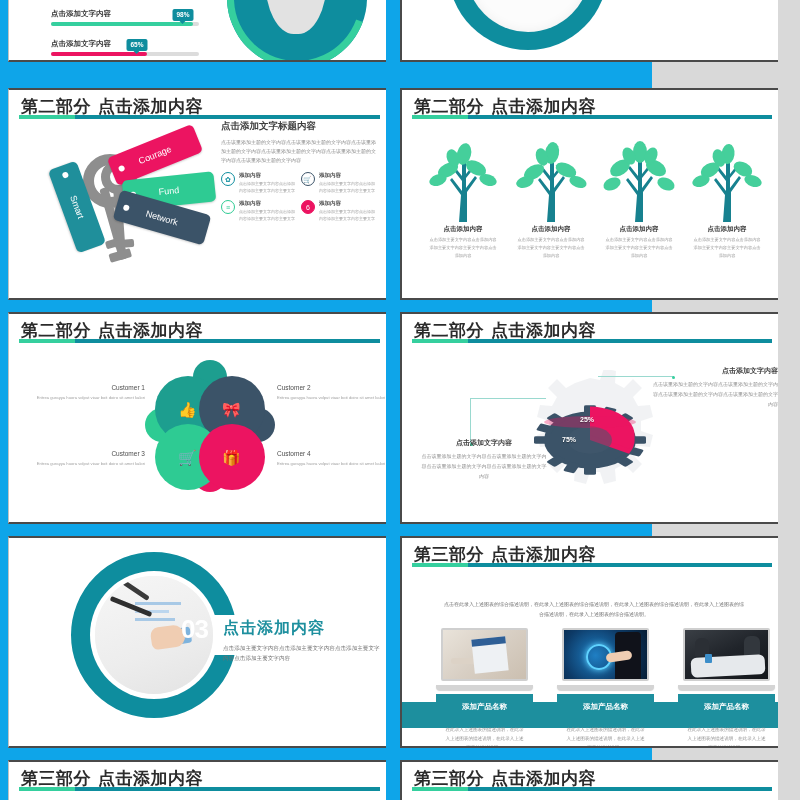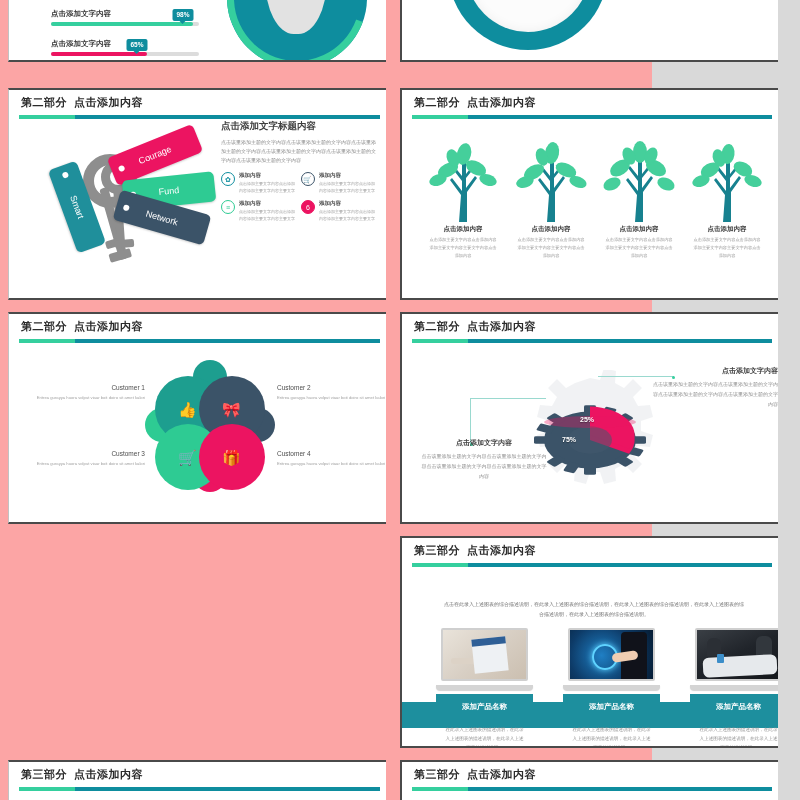--- a/index.html
+++ b/index.html
@@ -5,21 +5,21 @@
   * { box-sizing: border-box; margin: 0; padding: 0; }
   html, body {
     width: 800px; height: 800px;
     background: #d9d9d9;
     font-family: "Liberation Sans", "DejaVu Sans", sans-serif;
     overflow: hidden;
   }
   .sheet {
     position: relative;
     width: 652px; height: 800px;
-    background: #fca5a5;
+    background: #0ea5e9;
     padding-left: 9px;
   }
   
   .slide {
     position: absolute;
     background: #ffffff;
     overflow: hidden;
     border-top: 2px solid #4a4a4a;
     border-bottom: 2px solid #4a4a4a;
   }
@@ -29,21 +29,21 @@
     content:""; position:absolute; right:-2px; top:0; bottom:0; width:2px; background:#bdbdbd;
   }
 
   
   .sl-head {
     position: relative;
     height: 26px;
     padding: 5px 0 0 12px;
   }
   .sl-title {
-    font-size: 11px;
+    font-size: 17px;
     font-weight: bold;
     color: #2b2b2b;
     letter-spacing: .5px;
     white-space: nowrap;
   }
   .sl-title .part { margin-right: 7px; }
   .sl-rule {
     position: absolute; left: 10px; right: 6px; top: 25px;
     height: 4px; background: #0e8d9e;
   }
@@ -250,21 +250,21 @@
   .txtG { position:absolute; left:214px; top:80px; width:160px; }
   .txtG h2 { font-size:16px; font-weight:bold; color:#1d8f9e; letter-spacing:1px; margin-bottom:4px;}
   .txtG p  { font-size:5.6px; color:#6f6f6f; line-height:1.85; }
 
   
   #slideH { top: 536px; height: 212px; }
   .lead-para {
     position:absolute; left:42px; top:36px; width:300px;
     font-size:5px; color:#6f6f6f; line-height:1.9; text-align:center;
   }
-  .prod-row { position:absolute; left:34px; top:64px; width:320px; display:flex; gap:30px; }
+  .prod-row { position:absolute; left:34px; top:64px; width:320px; display:flex; gap:24px; }
   .prod { width:97px; }
   .laptop { position:relative; width:97px; height:62px; }
   .lap-screen {
     position:absolute; left:5px; top:0; width:87px; height:53px;
     border:2.5px solid #cfcfcf; border-radius:2px; overflow:hidden; background:#222;
   }
   .lap-base {
     position:absolute; left:0; bottom:0; width:97px; height:5px;
     background:#d4d4d4; border-radius:0 0 4px 4px;
     box-shadow: 0 1px 1px rgba(0,0,0,.18);
@@ -566,20 +566,40 @@
         <h4>点击添加文字内容</h4>
         <p>点击该里添加主题的文字内容点击该里添加主题的文字内容点击该里添加主题的文字内容点击该里添加主题的文字内容</p>
       </div>
       <div class="callout co-left">
         <h4>点击添加文字内容</h4>
         <p>点击该里添加主题的文字内容点击该里添加主题的文字内容点击该里添加主题的文字内容点击该里添加主题的文字内容</p>
       </div>
     </div>
   </div>
 
+  <div class="slide leftcol" id="slideG">
+    <div class="sl-body">
+      <div class="ring03"></div>
+      <div class="photo03">
+        <div class="desk"></div>
+          <div class="chart-l"></div>
+          <div class="chart-l2"></div>
+          <div class="chart-l3"></div>
+        <div class="blue"></div>
+          <div class="hand"></div>
+          <div class="pen"></div>
+          <div class="pen2"></div>
+      </div>
+      <div class="badge03">03</div>
+      <div class="txtG">
+        <h2>点击添加内容</h2>
+        <p>点击添加主要文字内容点击添加主要文字内容点击添加主要文字内容点击添加主要文字内容</p>
+      </div>
+    </div>
+  </div>
 
   <div class="slide rightcol" id="slideH">
     <div class="sl-head">
       <div class="sl-title">
         <span class="part">第三部分</span><span>点击添加内容</span>
       </div>
       <div class="sl-rule"></div>
     </div>
     <div class="sl-body">
       <div class="lead-para">点击在此录入上述图表的综合描述说明，在此录入上述图表的综合描述说明，在此录入上述图表的综合描述说明，在此录入上述图表的综合描述说明，在此录入上述图表的综合描述说明。</div>

